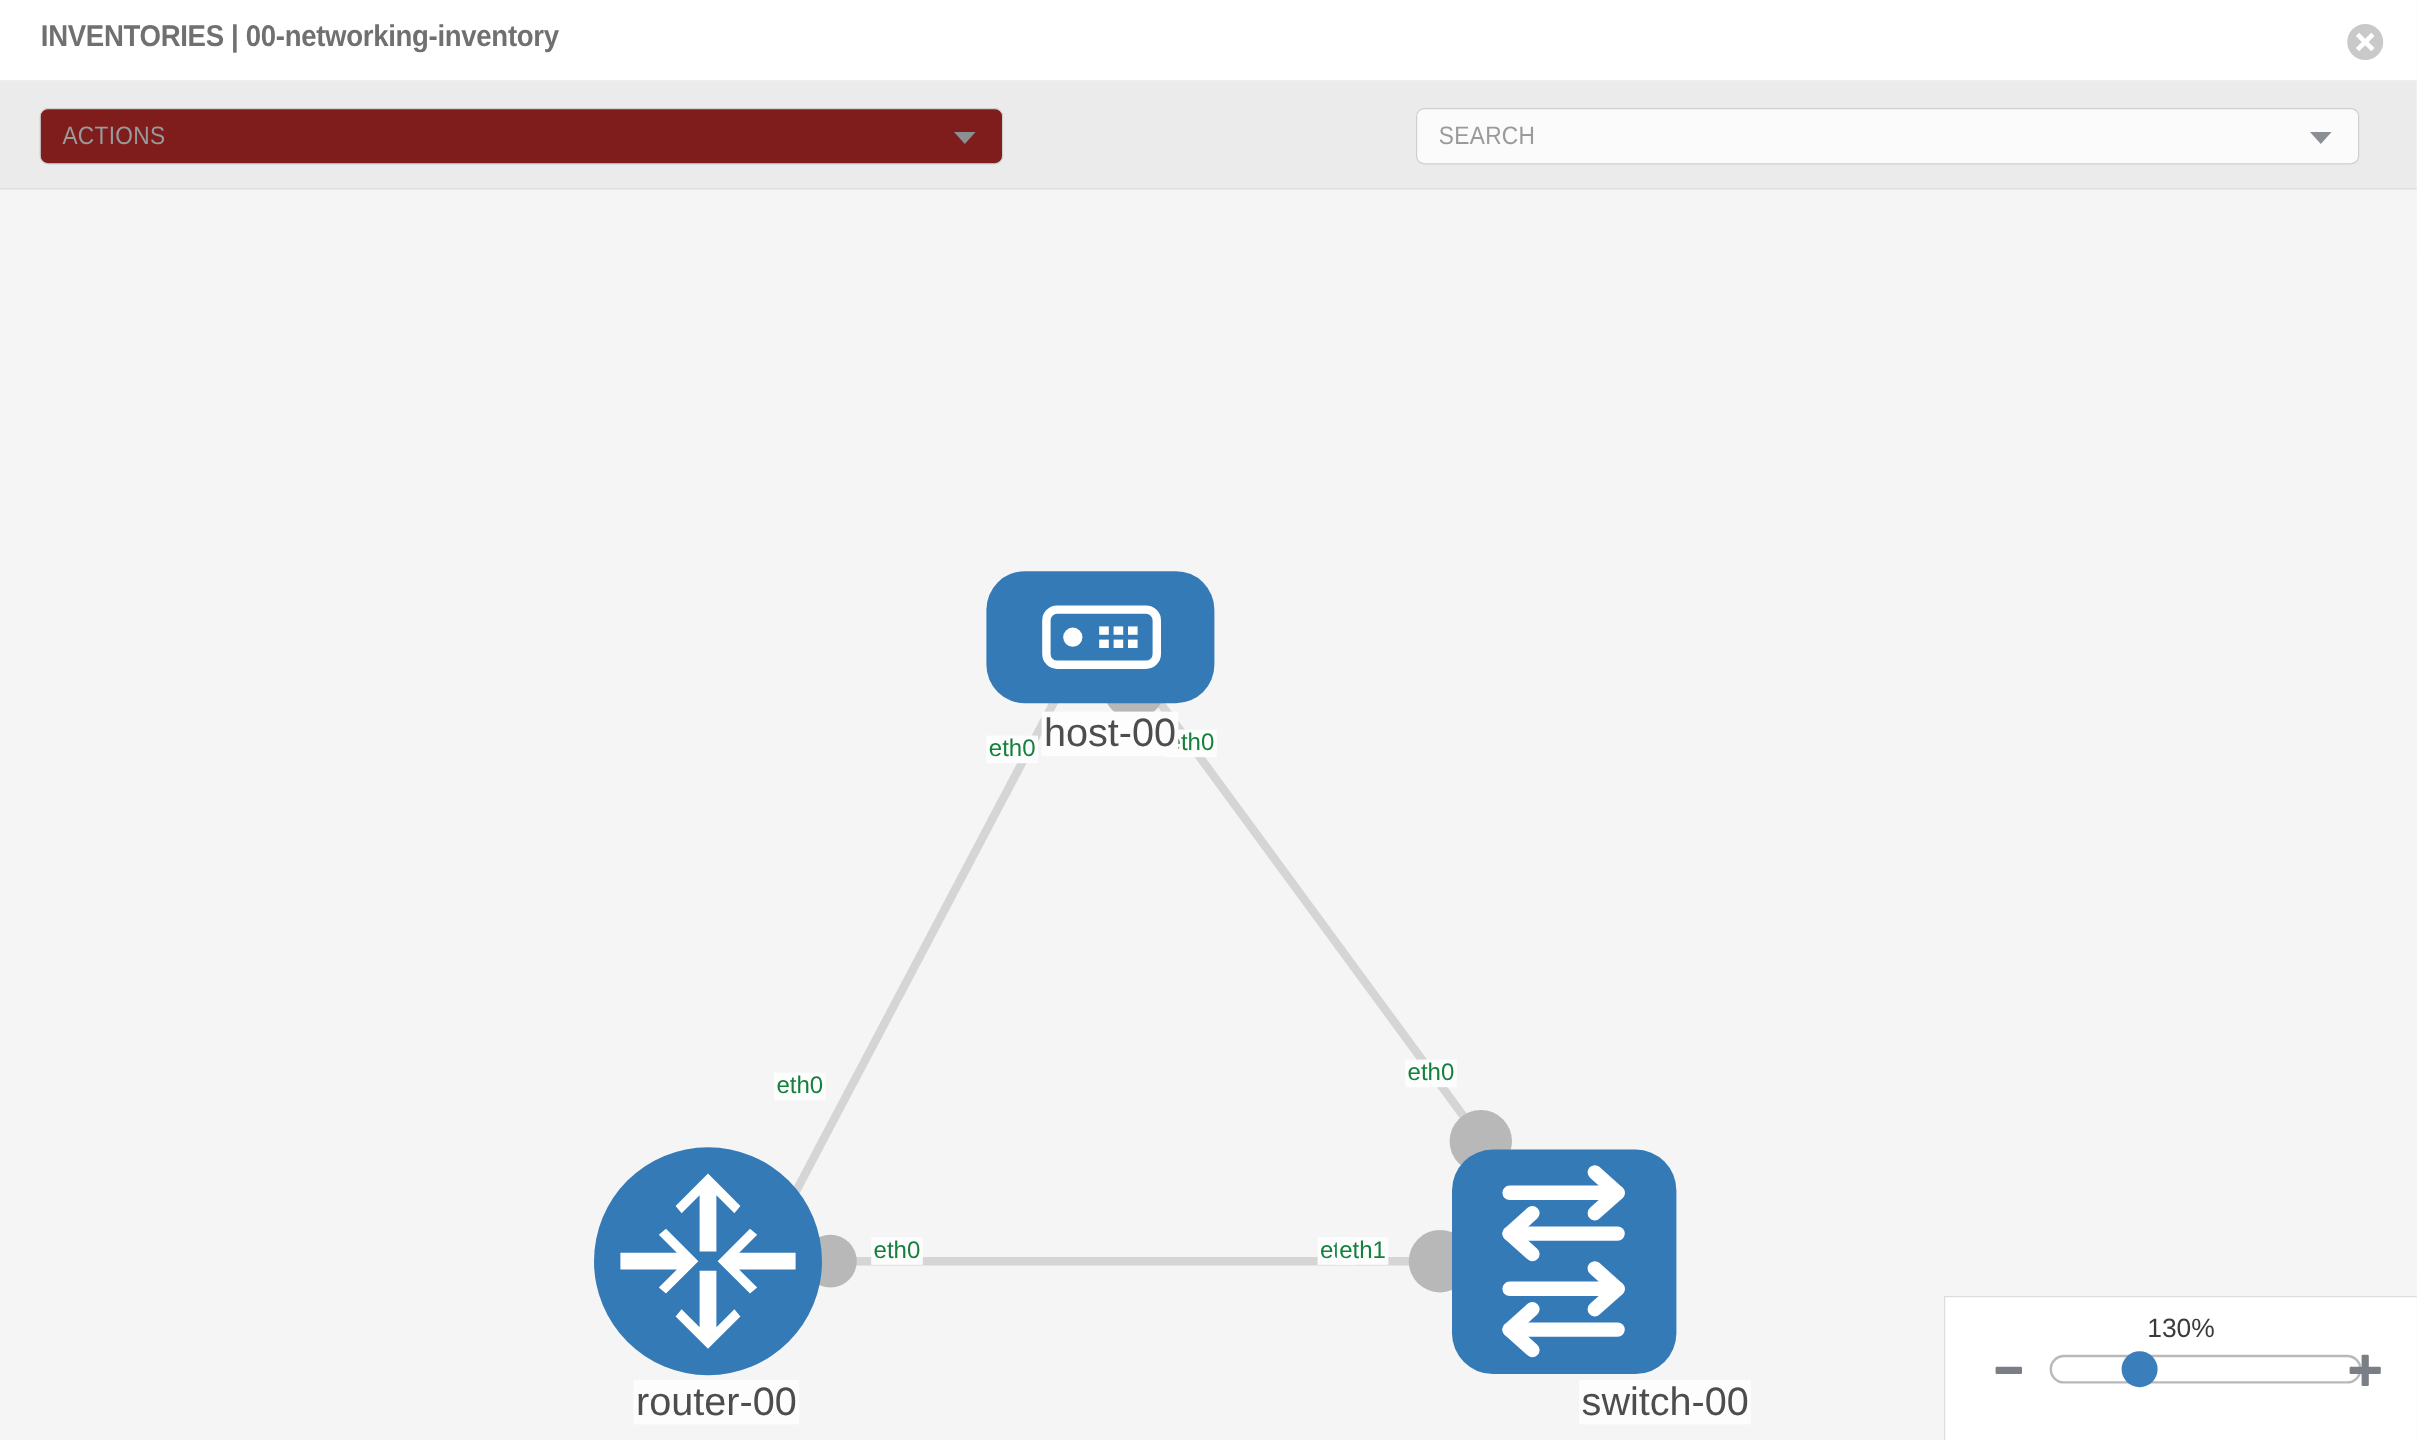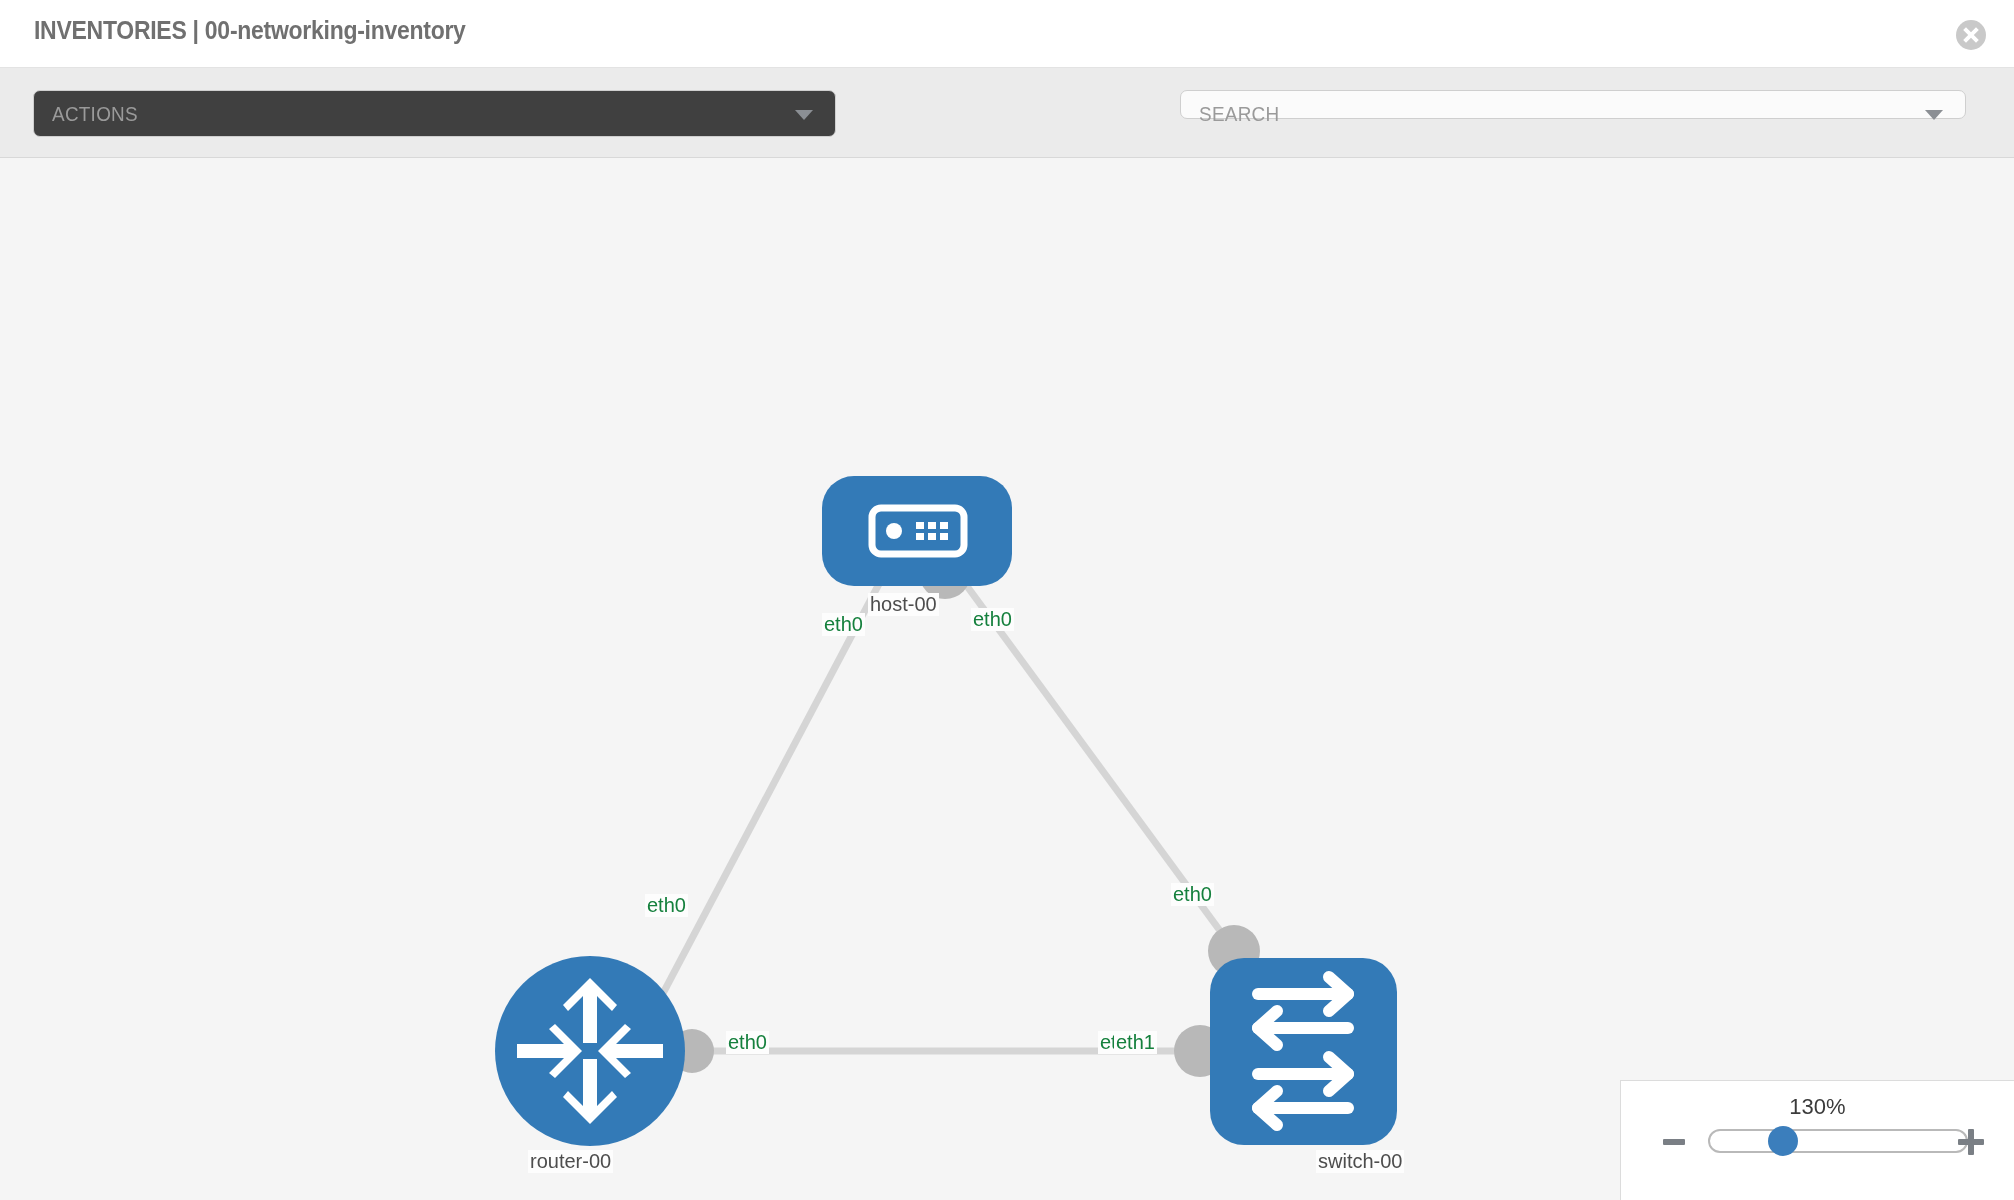--- a/index.html
+++ b/index.html
@@ -64,21 +64,21 @@
     border-bottom: 1px solid #d8d8d8;
     box-sizing: border-box;
   }
 
   .actions-select {
     position: absolute;
     left: 33px;
     top: 22px;
     width: 803px;
     height: 47px;
-    background: #404040;
+    background: #7f1d1d;
     border: 1px solid #cfcfcf;
     border-radius: 7px;
     box-sizing: border-box;
     cursor: pointer;
   }
   .actions-select .label {
     position: absolute;
     left: 18px;
     top: 11px;
     font-size: 21px;
@@ -105,21 +105,21 @@
     cursor: pointer;
   }
   .tool-icon.wrench { left: 1046px; top: 92px; }
   .tool-icon.key    { left: 1110px; top: 92px; }
 
   .search-box {
     position: absolute;
     left: 1180px;
     top: 22px;
     width: 786px;
-    height: 29px;
+    height: 47px;
     background: #fbfbfb;
     border: 1px solid #cfcfcf;
     border-radius: 7px;
     box-sizing: border-box;
     cursor: text;
   }
   .search-box .label {
     position: absolute;
     left: 18px;
     top: 11px;
@@ -143,21 +143,21 @@
 
   
   .chip {
     position: absolute;
     background: #fdfdfd;
     color: #555555;
     white-space: nowrap;
     line-height: 1.05;
     padding: 1px 2px;
   }
-  .chip.node-name { font-size: 20px; color:#4d4d4d; }
+  .chip.node-name { font-size: 33px; color:#4d4d4d; }
   .chip.iface     { font-size: 20px; color:#15803d; }
 
   
   .zoom-panel {
     position: absolute;
     left: 1620px;
     top: 1080px;
     width: 394px;
     height: 120px;
     background: #ffffff;

